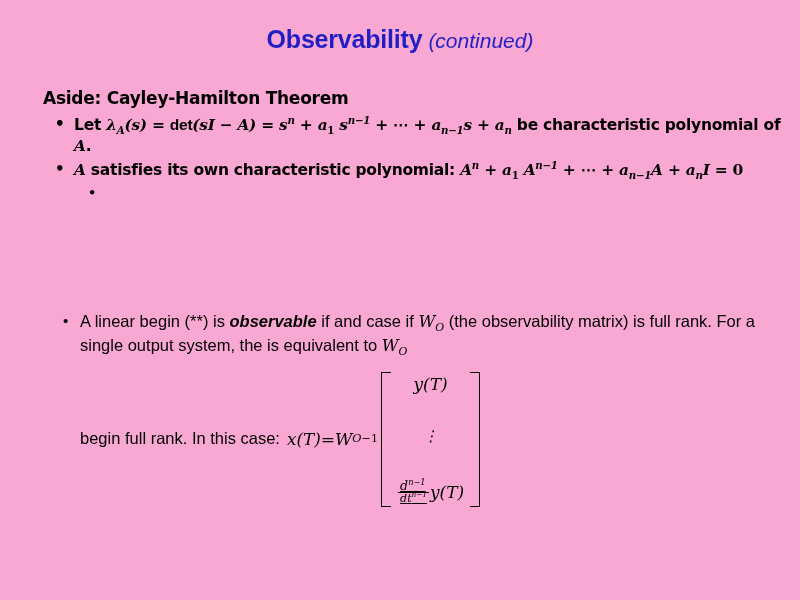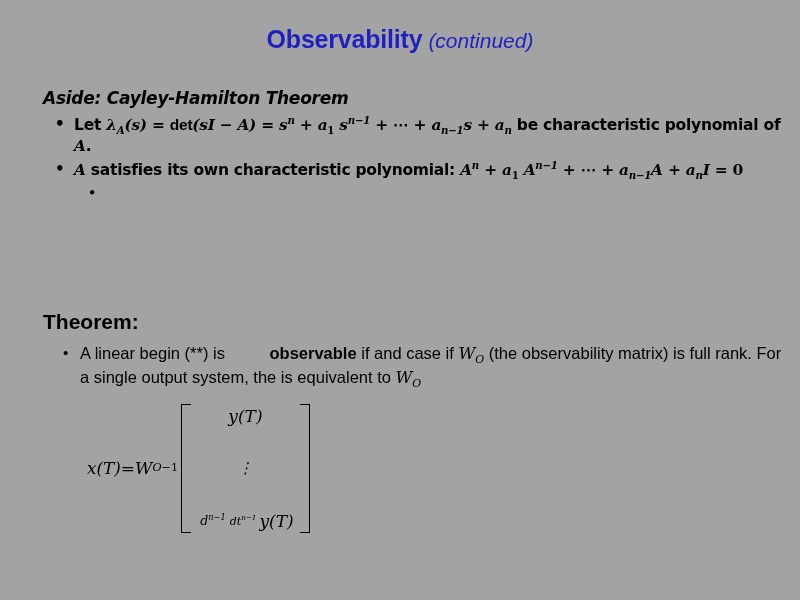--- a/index.html
+++ b/index.html
@@ -5,21 +5,21 @@
 <style>
   html, body {
     margin: 0;
     padding: 0;
     background: #ffffff;
   }
   #slide {
     position: relative;
     width: 800px;
     height: 600px;
-    background: #a3a3a3;
+    background: #f9a8d4;
     overflow: hidden;
     font-family: "Liberation Sans", sans-serif;
     color: #000000;
   }
 
   
   #slide-title {
     position: absolute;
     left: 0;
     top: 26px;
@@ -79,21 +79,20 @@
   
   .comicish {
     font-family: "DejaVu Sans", sans-serif;
     font-weight: bold;
     letter-spacing: -0.25px;
   }
   #aside-heading {
     font-size: 17px;
     line-height: 1.25;
     margin: 0 0 6px 0;
-    font-style: italic;
   }
   .aside-list {
     list-style: none;
     margin: 0;
     padding: 0;
   }
   .aside-list > li {
     position: relative;
     padding-left: 31px;
     margin-bottom: 3px;
@@ -151,21 +150,21 @@
     line-height: 1.45;
   }
   .thm-list > li > .bullet {
     position: absolute;
     left: 20px;
     top: 0px;
     font-size: 15px;
   }
   .obs-bold {
     font-weight: bold;
-    margin-left: 40px;
+    font-style: italic;
   }
 
   
   #final-line {
     display: flex;
     align-items: center;
     margin-top: 14px;
     min-height: 86px;
   }
   #final-line .lead {
@@ -219,24 +218,25 @@
   }
   .colvec .vdots {
     font-family: "DejaVu Serif", serif;
     font-size: 15px;
     line-height: 0.85;
     letter-spacing: 0;
   }
   
   .frac {
     display: inline-flex;
-    flex-direction: row;
-    align-items: flex-end;
+    flex-direction: column;
+    align-items: flex-start;
     vertical-align: middle;
     margin: 0 1px;
+    text-decoration: underline;
   }
   .frac .num {
     font-family: "DejaVu Serif", serif;
     font-style: italic;
     font-size: 12.5px;
     line-height: 1.05;
     padding: 0 2px;
   }
   .frac .bar {
     width: 100%;
@@ -288,29 +288,29 @@
             <span class="bullet">•</span>
           </li>
         </ul>
       </li>
 
     </ul>
   </div>
 
   <div id="theorem-block">
 
-    <div id="theorem-heading">Theorem:</div>
 
     <ul class="thm-list">
       <li>
         <span class="bullet">•</span>
 
         <span><span>A linear begin (**) is </span><span class="obs-bold">observable</span><span> if and case if </span><span class="mi">W</span><sub class="mx mi">O</sub><span> (the observability matrix) is full rank.  For a single output system, the is equivalent to </span><span class="mi">W</span><sub class="mx mi">O</sub></span>
 
         <div id="final-line">
+          <span class="lead">begin full rank.  In this case: </span>
 
           <span class="eqn">
               <span class="mi">x</span>
               <span class="mi">(T)</span>
               <span class="mn"> = </span>
               <span class="mi">W</span>
               <sub class="mx mi">O</sub>
               <sup class="mx mn">−1</sup>
               <span class="colvec">
                 <span class="brk brk-l"></span>

